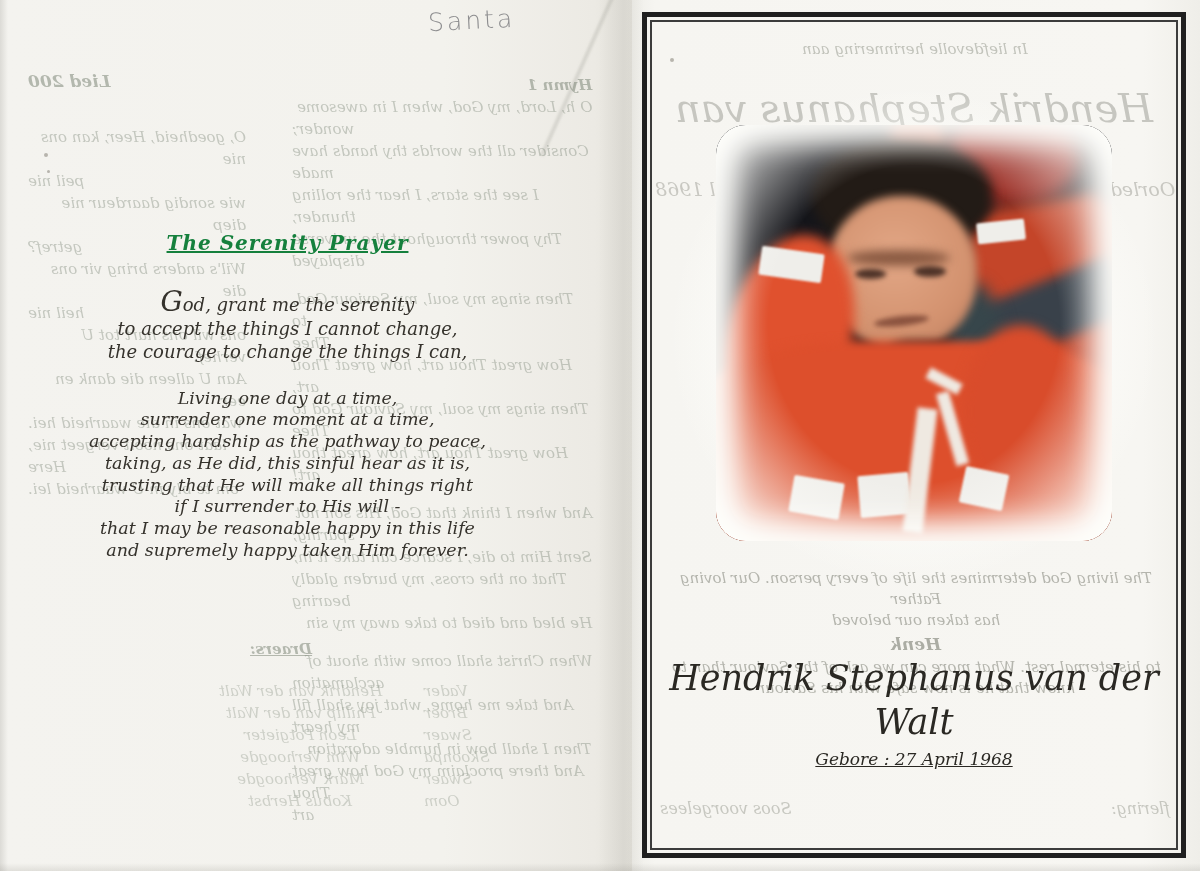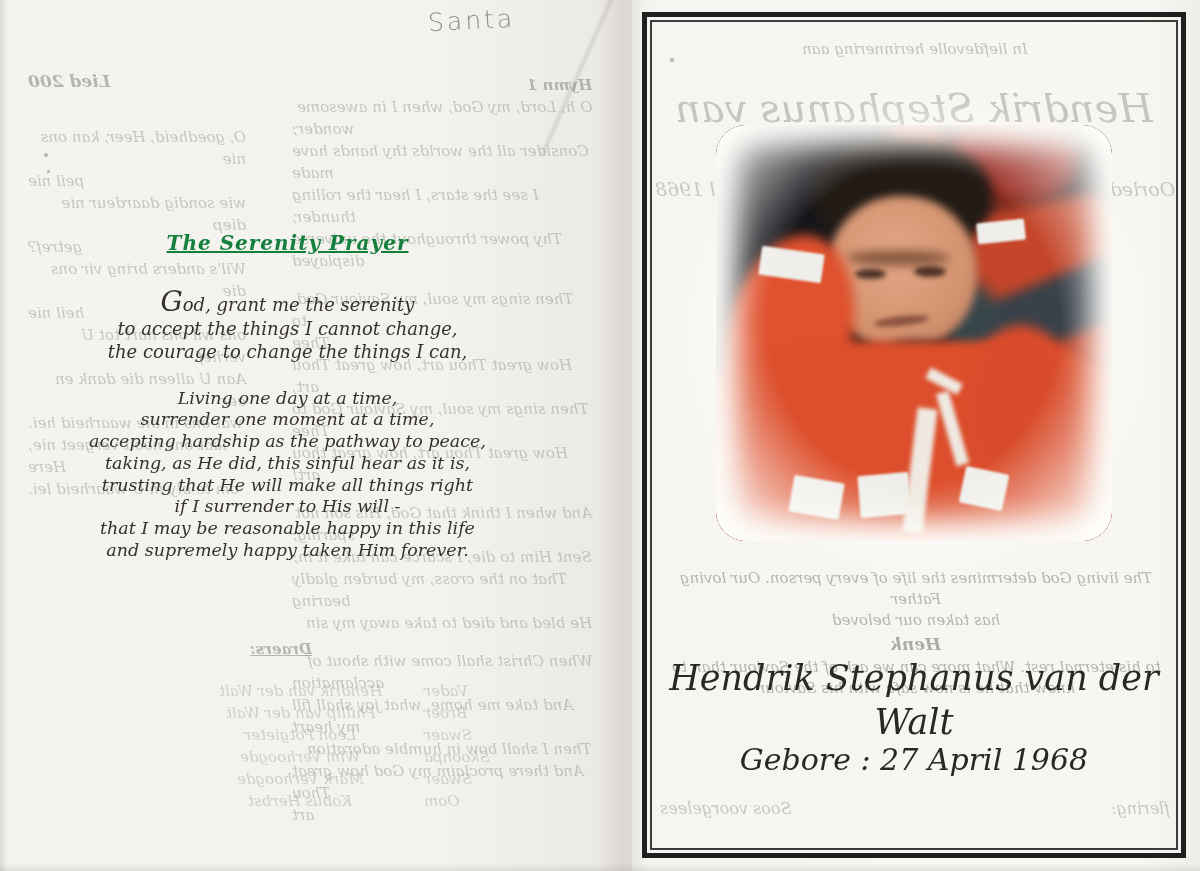--- a/index.html
+++ b/index.html
@@ -45,21 +45,21 @@
     font-style:italic;color:#35322c;}
   .serenity .title{font-size:20px;font-weight:bold;text-decoration:underline;
     letter-spacing:1px;color:#15803d;margin-bottom:36px;}
   .stanza1{line-height:23.5px;font-size:18px;}
   .stanza1 .drop::first-letter{font-size:1.55em;line-height:.8;}
   .stanza2{margin-top:24px;line-height:21.8px;font-size:17.5px;}
   
   .memorial{position:absolute;left:642px;top:656px;width:544px;text-align:center;z-index:4;
     font-style:italic;color:#2a2823;}
   .memorial .name{font-size:35px;line-height:44px;}
-  .memorial .born,.memorial .died{font-size:30px;line-height:31px;}
+  .memorial .born,.memorial .died{font-size:17px;line-height:31px;text-decoration:underline;}
   
   .handwriting{position:absolute;left:428px;top:6px;z-index:6;
     font-family:"DejaVu Sans","Liberation Sans",sans-serif;
     font-size:25px;letter-spacing:3px;color:#8e8e90;transform:rotate(-3deg);font-weight:300;}
   
   .photo{position:absolute;left:690px;top:103px;width:448px;height:464px;z-index:2;}
   .halo{position:absolute;left:-28px;top:-24px;right:-28px;bottom:-26px;
     background:radial-gradient(ellipse closest-side,#fdfdfa 0%,#fdfdfa 58%,rgba(253,253,250,0) 97%);}
   .pcontent{position:absolute;left:26px;top:22px;width:396px;height:416px;border-radius:30px;
     overflow:hidden;background:#14151a;}

